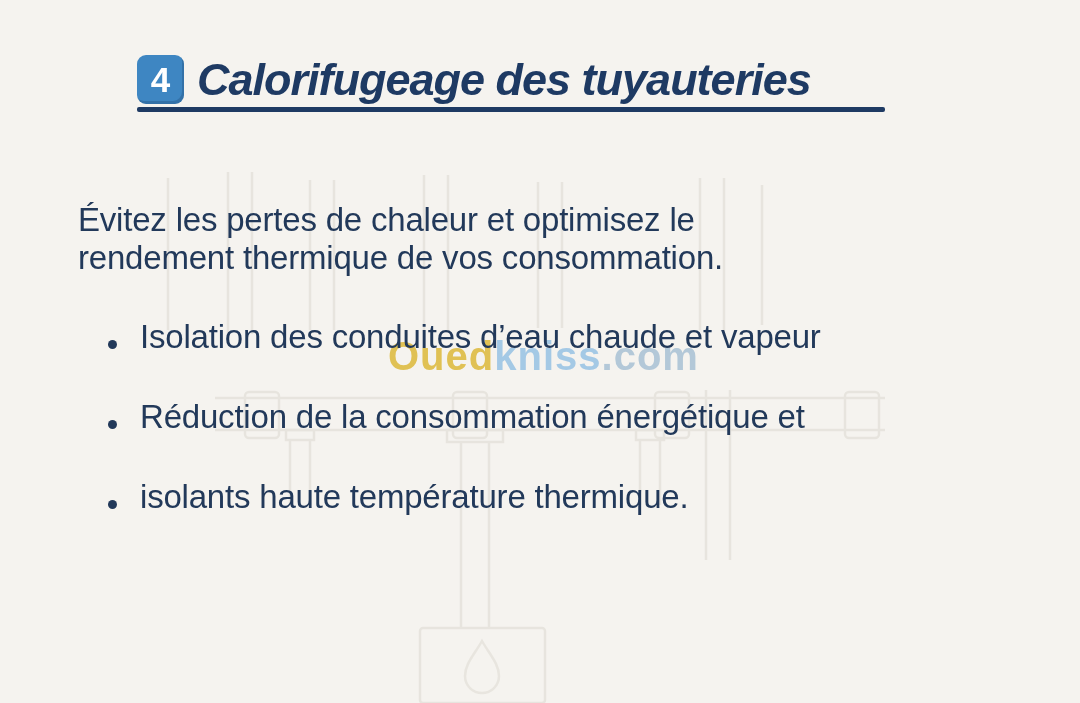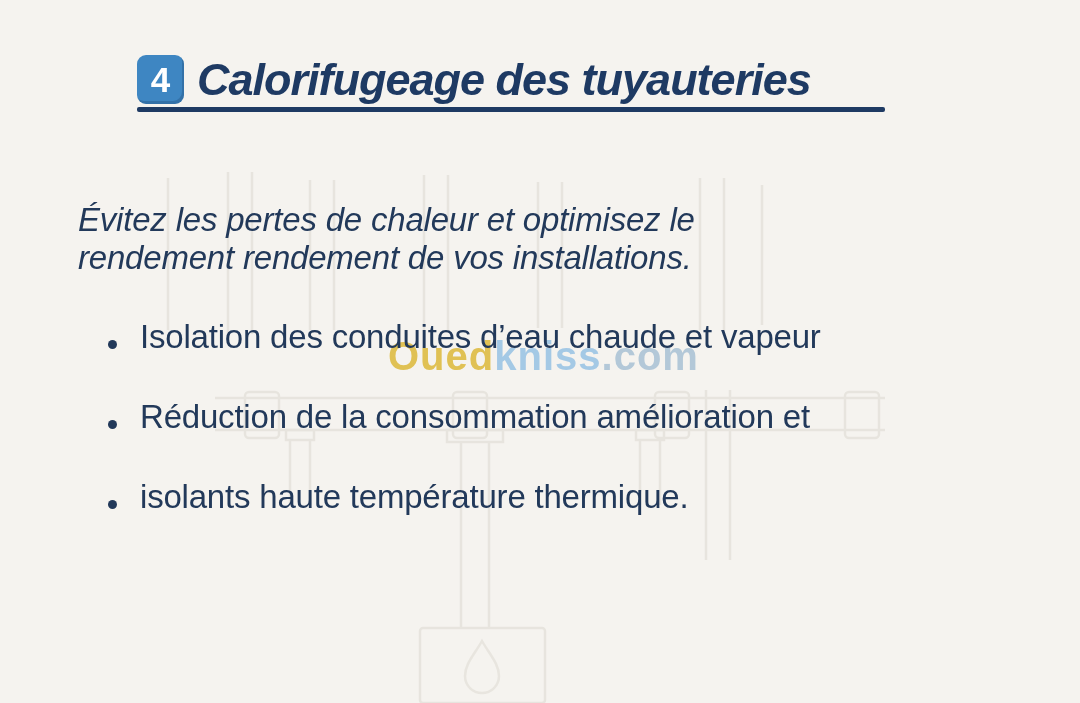--- a/index.html
+++ b/index.html
@@ -71,21 +71,20 @@
     border-radius: 2px;
   }
 
   
   .intro {
     position: absolute;
     left: 78px; top: 201px;
     font-size: 33px;
     line-height: 38px;
     letter-spacing: -0.2px;
-    font-style: italic;
   }
   .intro .line, .bullet-text .line { display: block; white-space: nowrap; }
 
   
   .bullet-list {
     position: absolute;
     left: 108px; top: 318px;
     list-style: none;
     margin: 0; padding: 0;
   }
@@ -160,36 +159,36 @@
   <div class="content">
 
     <div class="header">
       <div class="num-badge" style="background-color: rgb(62, 134, 194);">4</div>
       <div class="title" style="color: rgb(30, 58, 99);">Calorifugeage des tuyauteries</div>
     </div>
     <div class="title-underline" style="background-color: rgb(30, 58, 99);"></div>
 
     <div class="intro" style="color: rgb(34, 57, 90);">
       <span class="line">Évitez les pertes de chaleur et optimisez le</span>
-      <span class="line">rendement rendement de vos installations.</span>
+      <span class="line">rendement thermique de vos consommation.</span>
     </div>
 
     <ul class="bullet-list">
 
       <li class="bullet-item">
         <span class="bullet-dot" style="background-color: rgb(34, 57, 90);"></span>
         <span class="bullet-text" style="color: rgb(34, 57, 90);">
           <span class="line">Isolation des conduites d’eau chaude et vapeur</span>
         </span>
       </li>
 
       <li class="bullet-item">
         <span class="bullet-dot" style="background-color: rgb(34, 57, 90);"></span>
         <span class="bullet-text" style="color: rgb(34, 57, 90);">
-          <span class="line">Réduction de la consommation amélioration et</span>
+          <span class="line">Réduction de la consommation énergétique et</span>
         </span>
       </li>
 
       <li class="bullet-item">
         <span class="bullet-dot" style="background-color: rgb(34, 57, 90);"></span>
         <span class="bullet-text" style="color: rgb(34, 57, 90);">
           <span class="line">isolants haute température thermique.</span>
         </span>
       </li>
 

